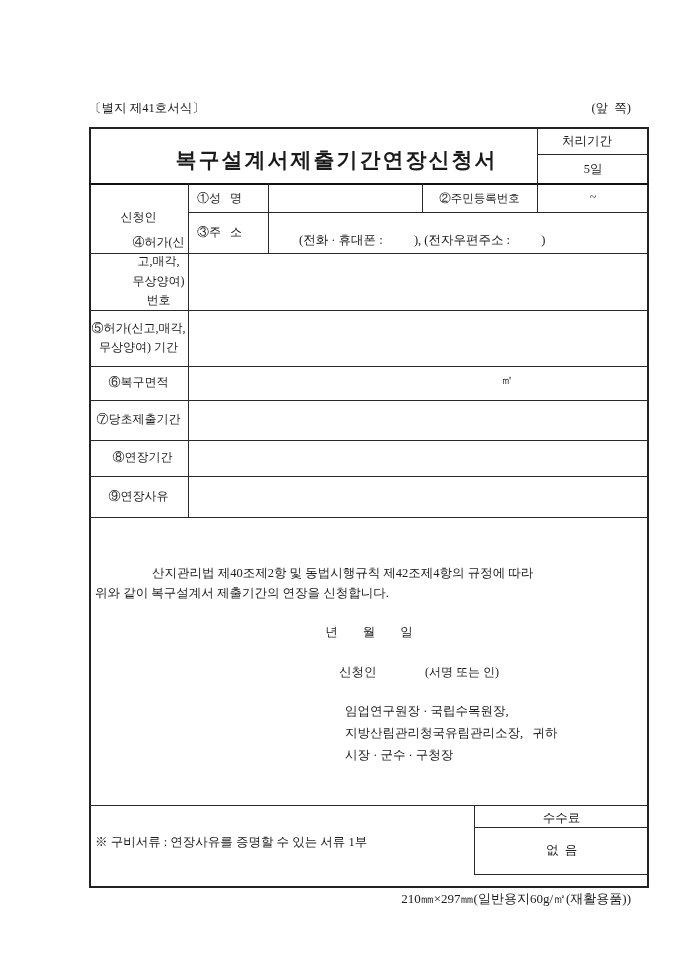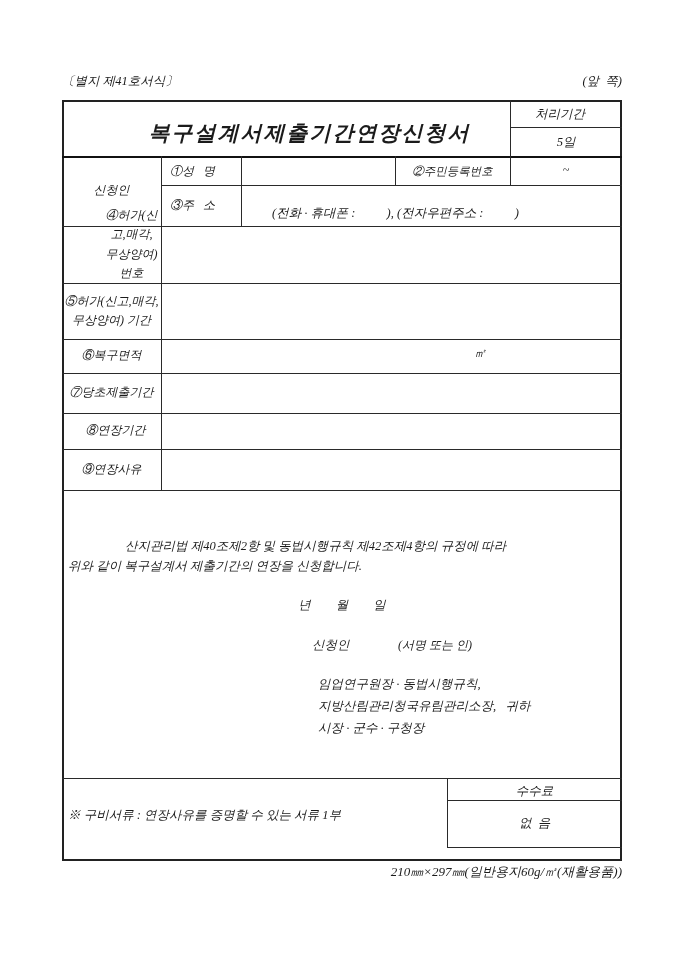--- a/index.html
+++ b/index.html
@@ -1,15 +1,15 @@
 <!DOCTYPE html>
 <html><head>
 <meta charset="utf-8">
 <style>
-  * { margin: 0; padding: 0; box-sizing: border-box; font-style: italic; }
+  * { margin: 9px; padding: 0; box-sizing: border-box; }
   html, body { background: #ffffff; }
   body {
     width: 680px; height: 962px; position: relative;
     font-family: "Liberation Serif", "DejaVu Serif", serif;
     color: #1b1b1b;
   }
   .hline { position: absolute; height: 1px; background: #2a2a2a; }
   .hline.bold { height: 2px; background: #111; }
   .vline { position: absolute; width: 1px; background: #2a2a2a; }
   .form-box {
@@ -92,21 +92,21 @@
 <div class="field" style="left:162px; top:414px; width:459px; height:34px;"></div>
 
 <div class="row-label" style="top:449px; height:41px;">⑨연장사유</div>
 <div class="field" style="left:162px; top:450px; width:459px; height:39px;"></div>
 
 <div class="txt" style="left:125px; top:539px; font-size:12.5px;">산지관리법 제40조제2항 및 동법시행규칙 제42조제4항의 규정에 따라</div>
 <div class="txt" style="left:68px; top:559px; font-size:12.5px;">위와 같이 복구설계서 제출기간의 연장을 신청합니다.</div>
 <div class="txt pre ctr" style="left:62px; top:598px; width:560px; font-size:12.5px;">년        월        일</div>
 <div class="txt" style="left:312px; top:638px; font-size:12.5px;">신청인</div>
 <div class="txt pre" style="left:398px; top:638px; font-size:12px;">(서명 또는 인)</div>
-<div class="txt" style="left:318px; top:677px; font-size:12.5px;">임업연구원장 · 동법시행규칙,</div>
+<div class="txt" style="left:318px; top:677px; font-size:12.5px;">임업연구원장 · 국립수목원장,</div>
 <div class="txt pre" style="left:318px; top:699px; font-size:12.5px;">지방산림관리청국유림관리소장,   귀하</div>
 <div class="txt" style="left:318px; top:721px; font-size:12.5px;">시장 · 군수 · 구청장</div>
 
 <div class="txt" style="left:68px; top:808px; font-size:12.5px;">※ 구비서류 : 연장사유를 증명할 수 있는 서류 1부</div>
 <div class="txt ctr" style="left:447px; top:784px; width:175px; font-size:12.5px;">수수료</div>
 <div class="txt pre ctr" style="left:447px; top:816px; width:175px; font-size:12.5px;">없  음</div>
 
 <div class="footer-note" style="right:58px; top:863px;">210㎜×297㎜(일반용지60g/㎡(재활용품))</div>
 
 </body></html>

